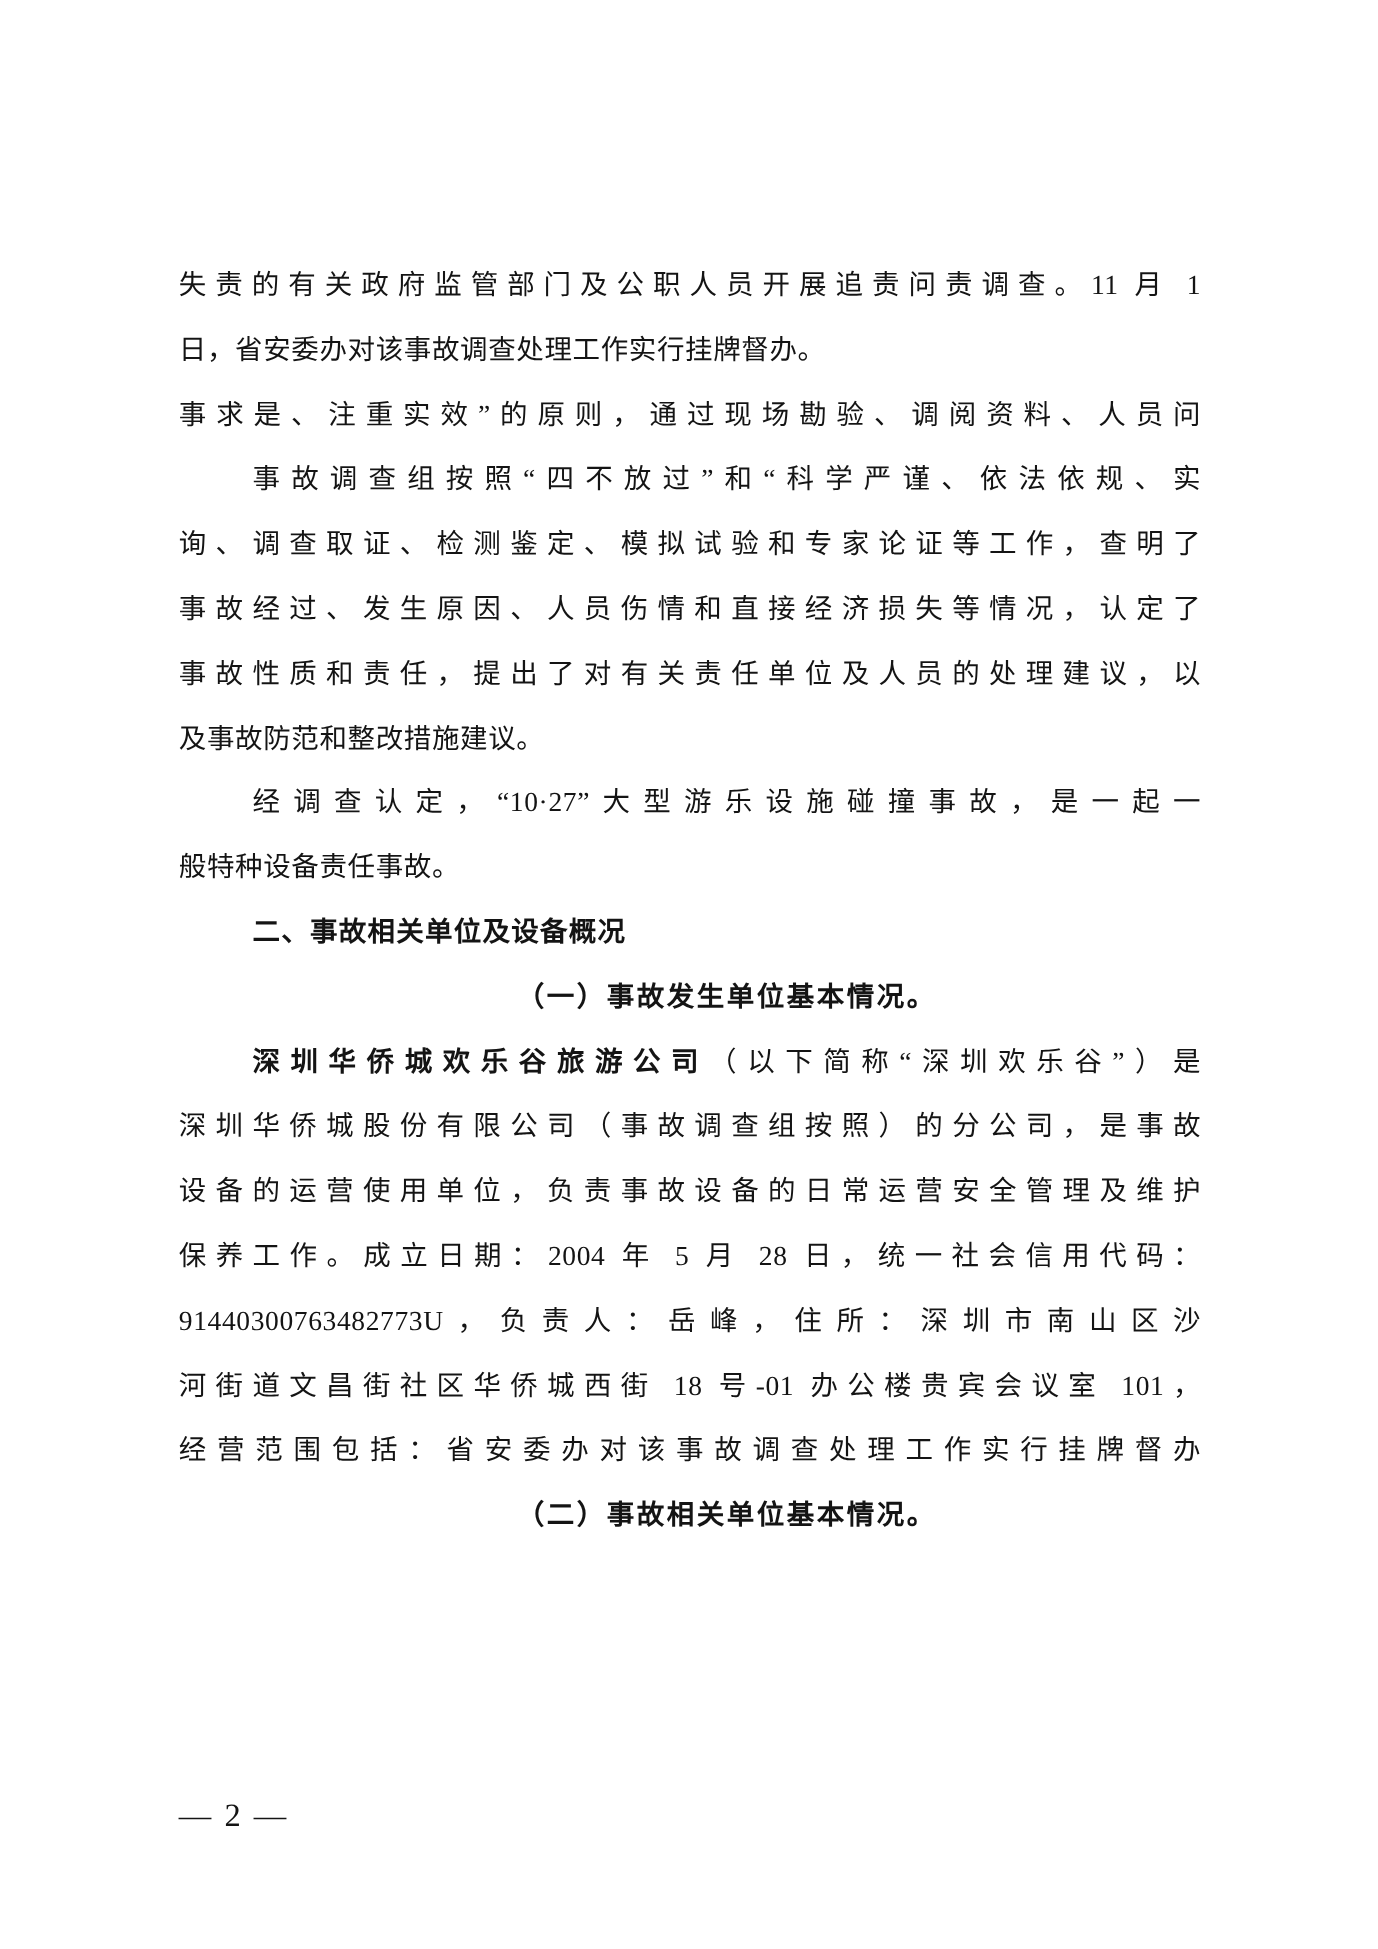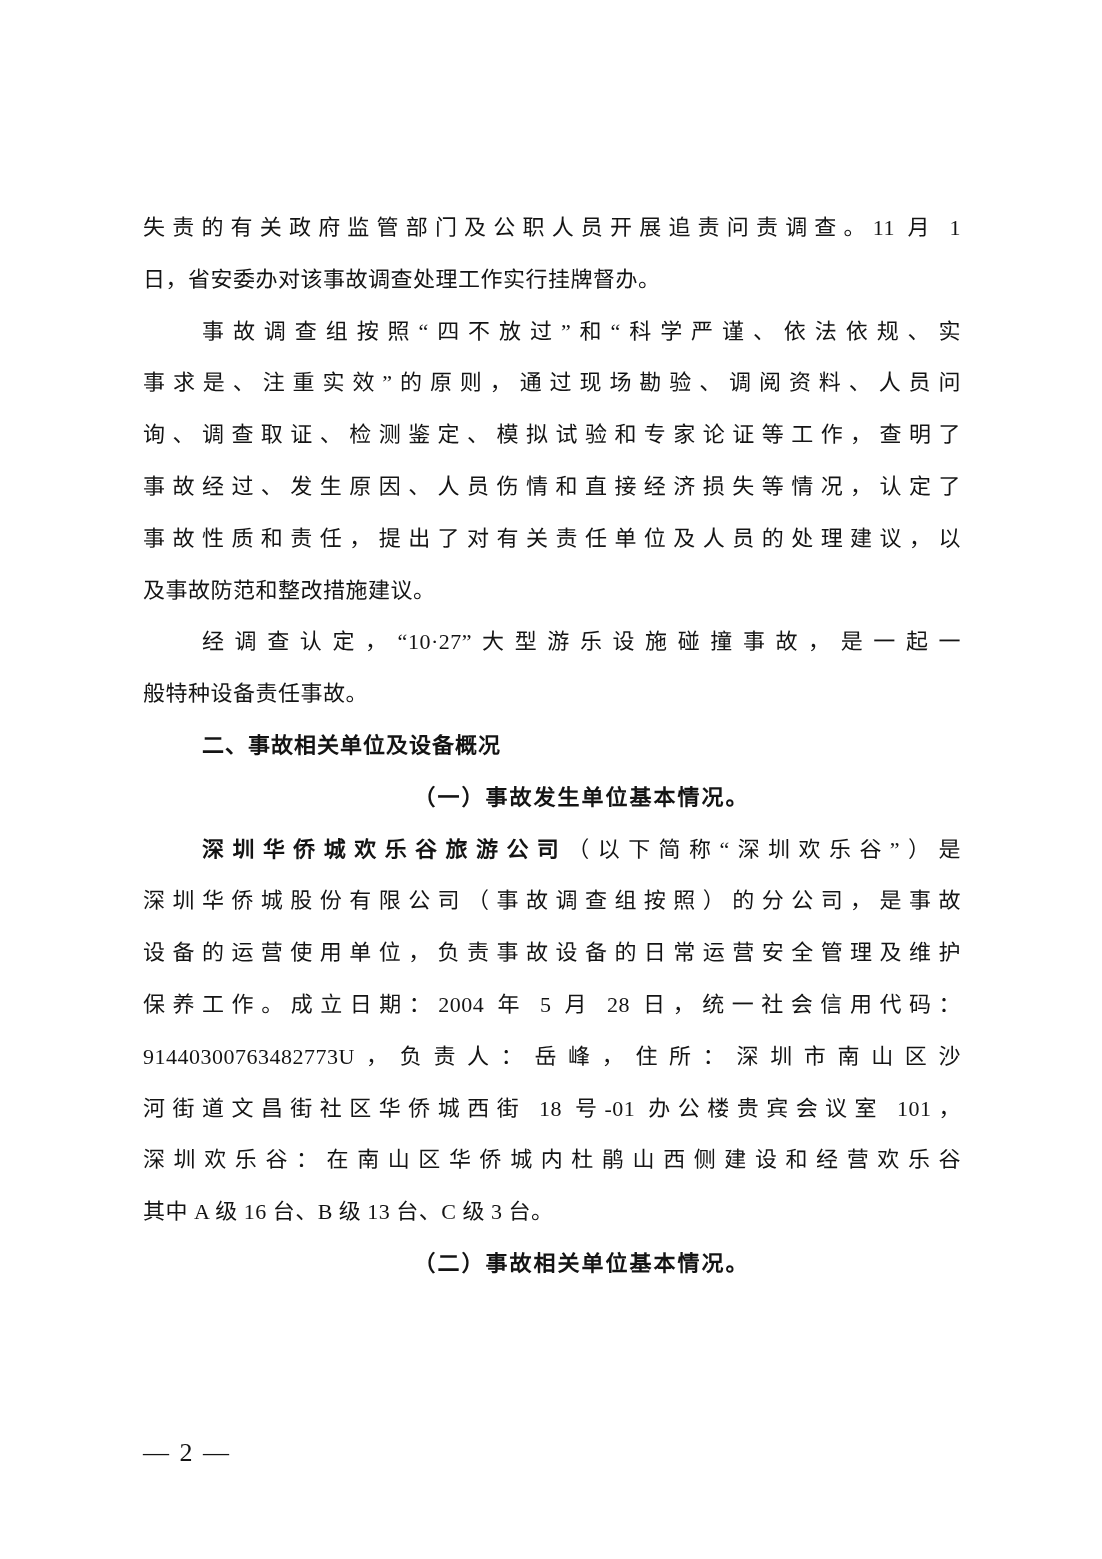--- a/index.html
+++ b/index.html
@@ -61,37 +61,36 @@
     color: #141414;
   }
 </style>
 </head>
 <body>
 
 <div class="page">
   <div class="content">
     <div class="line fill">失责的有关政府监管部门及公职人员开展追责问责调查。11 月 1</div>
     <div class="line">日，省安委办对该事故调查处理工作实行挂牌督办。</div>
+    <div class="line fill">事求是、注重实效”的原则，通过现场勘验、调阅资料、人员问</div>
     <div class="line fill indent">事故调查组按照“四不放过”和“科学严谨、依法依规、实</div>
-    <div class="line fill">事求是、注重实效”的原则，通过现场勘验、调阅资料、人员问</div>
     <div class="line fill">询、调查取证、检测鉴定、模拟试验和专家论证等工作，查明了</div>
     <div class="line fill">事故经过、发生原因、人员伤情和直接经济损失等情况，认定了</div>
     <div class="line fill">事故性质和责任，提出了对有关责任单位及人员的处理建议，以</div>
     <div class="line">及事故防范和整改措施建议。</div>
     <div class="line fill indent">经调查认定，“10·27”大型游乐设施碰撞事故，是一起一</div>
     <div class="line">般特种设备责任事故。</div>
     <div class="line indent hei">二、事故相关单位及设备概况</div>
     <div class="line indent kai">（一）事故发生单位基本情况。</div>
     <div class="line fill indent">
       <span class="b">深圳华侨城欢乐谷旅游公司</span><span>（以下简称“深圳欢乐谷”）是</span>
     </div>
     <div class="line fill">深圳华侨城股份有限公司（事故调查组按照）的分公司，是事故</div>
     <div class="line fill">设备的运营使用单位，负责事故设备的日常运营安全管理及维护</div>
     <div class="line fill">保养工作。成立日期：2004 年 5 月 28 日，统一社会信用代码：</div>
     <div class="line fill">91440300763482773U，负责人：岳峰，住所：深圳市南山区沙</div>
     <div class="line fill">河街道文昌街社区华侨城西街 18 号-01 办公楼贵宾会议室 101，</div>
-    <div class="line fill">深圳欢乐谷：在南山区华侨城内杜鹃山西侧建设和经营欢乐谷</div>
-    <div class="line">其中 A 级 16 台、B 级 13 台、C 级 3 台。</div>
+    <div class="line fill">经营范围包括：省安委办对该事故调查处理工作实行挂牌督办</div>
     <div class="line indent kai">（二）事故相关单位基本情况。</div>
   </div>
 
   <div class="footer">— 2 —</div>
 </div>
 
 </body></html>

